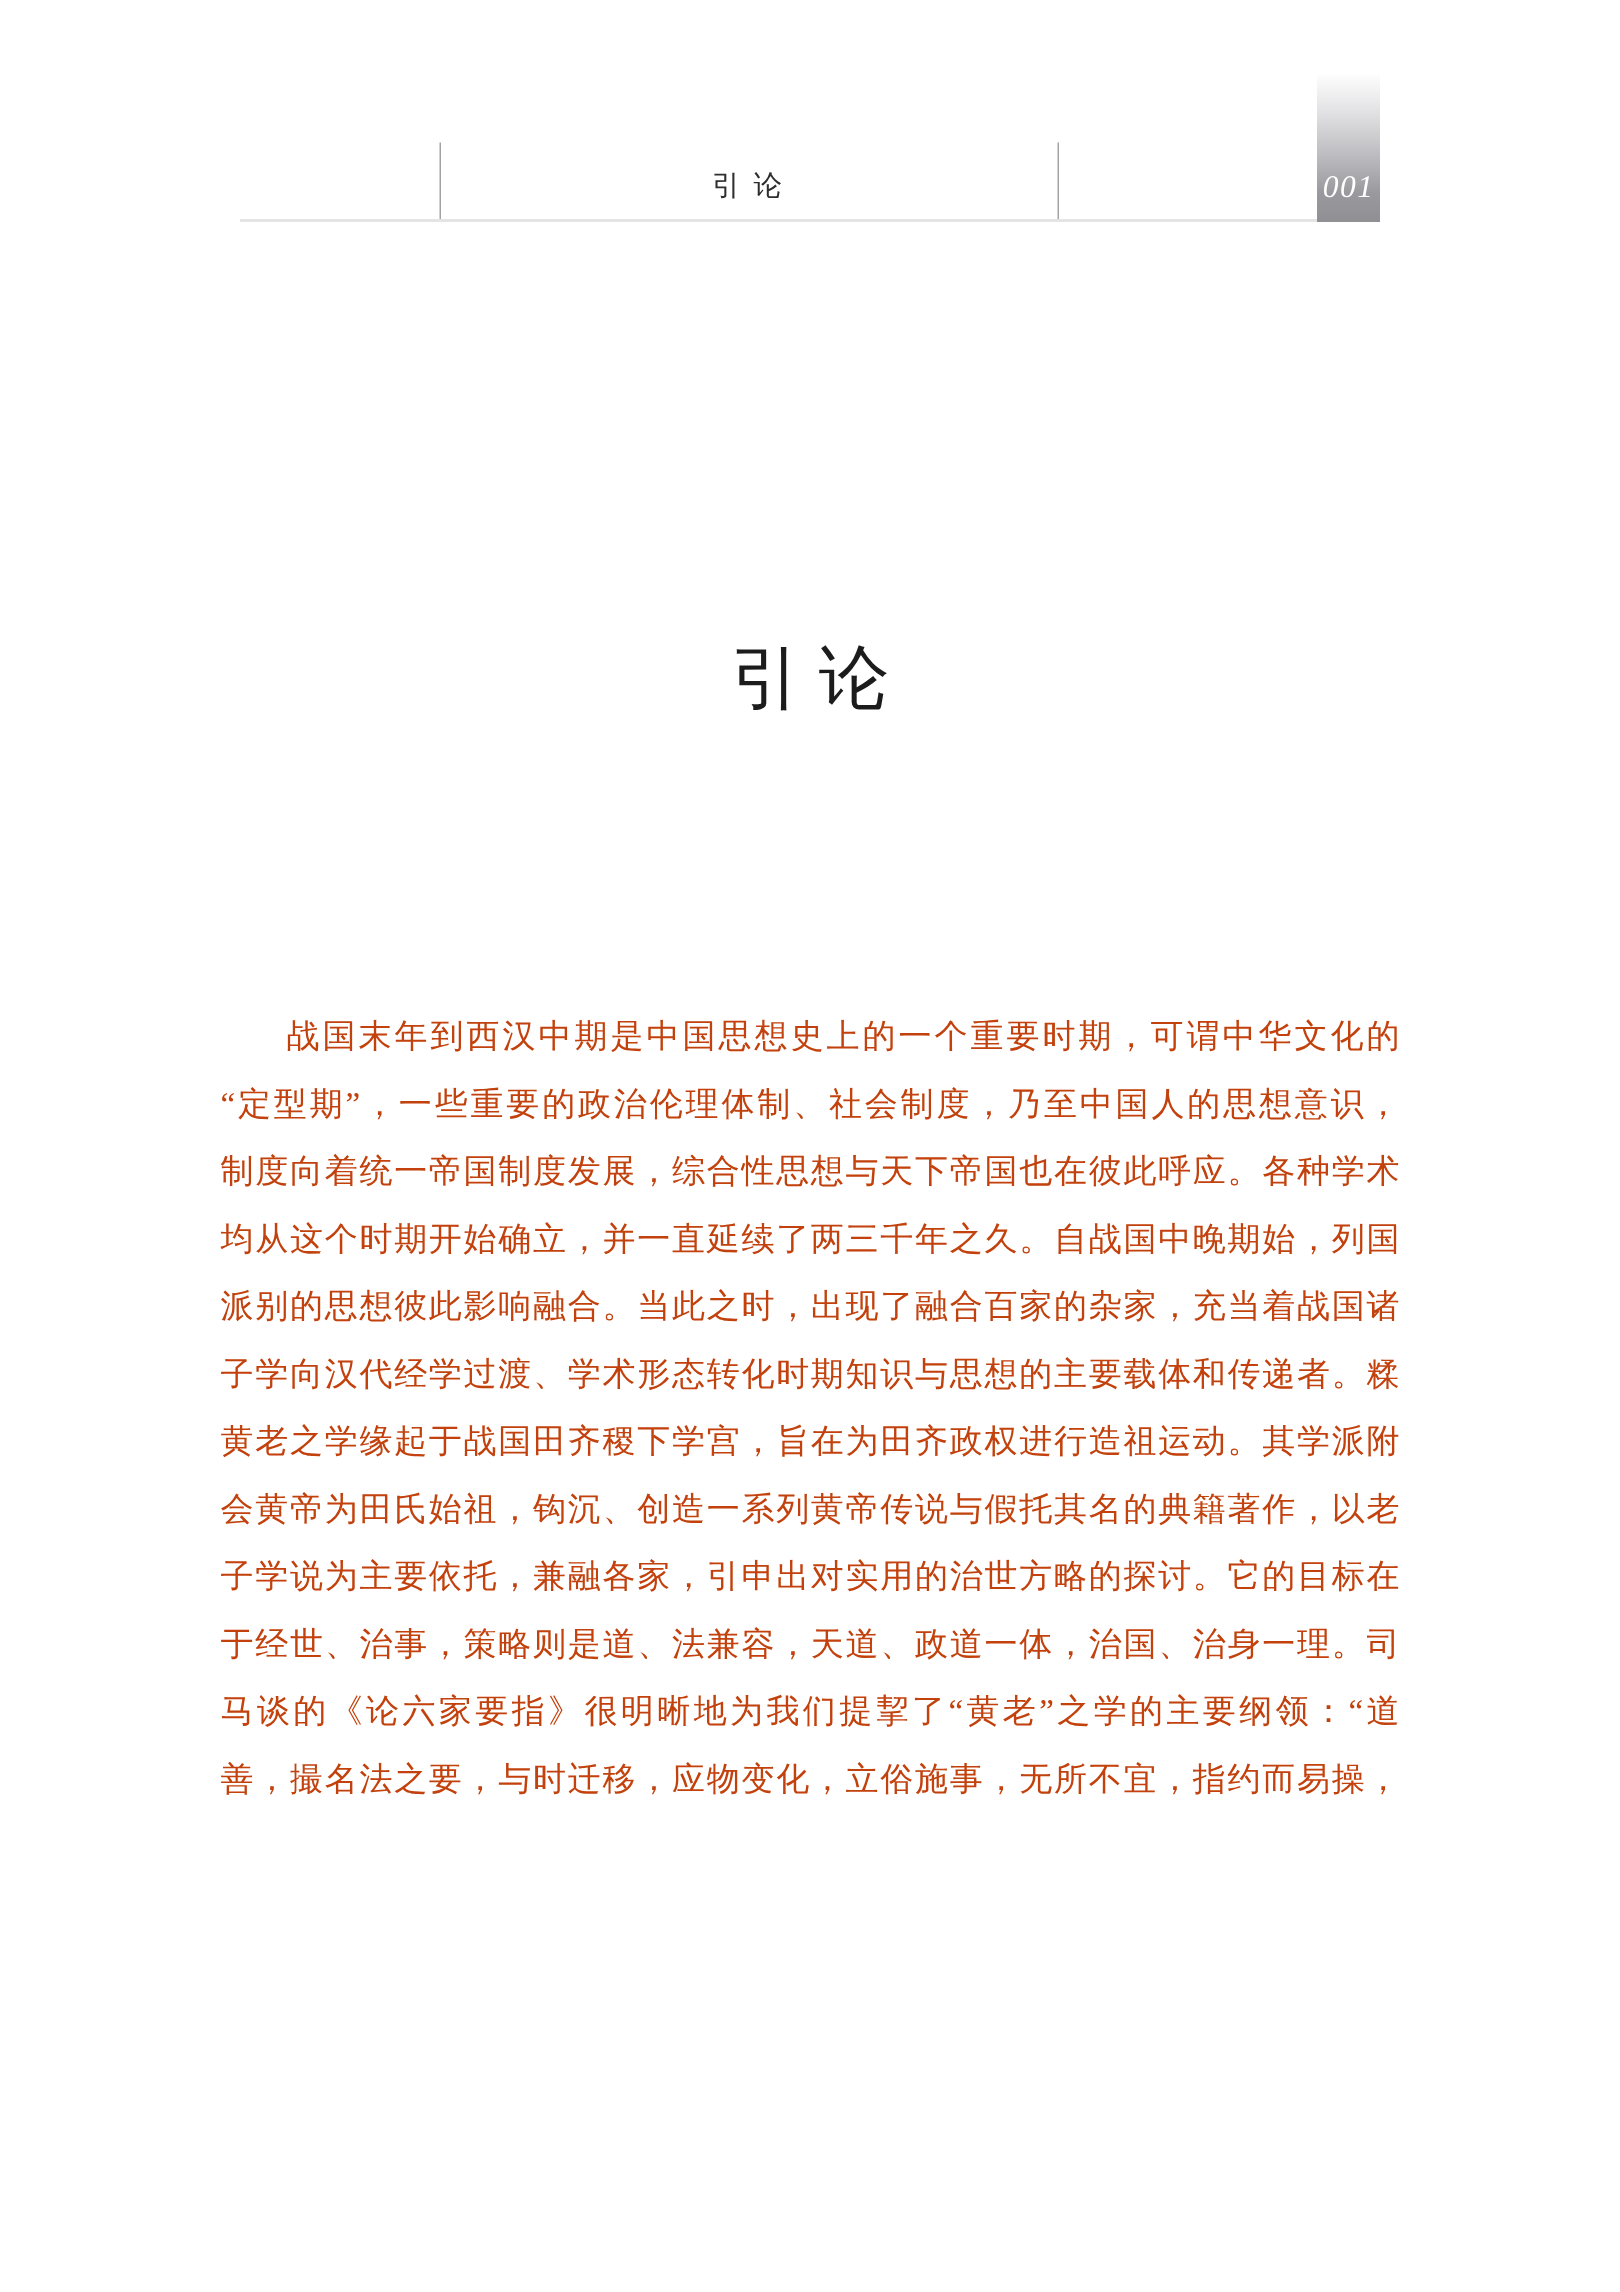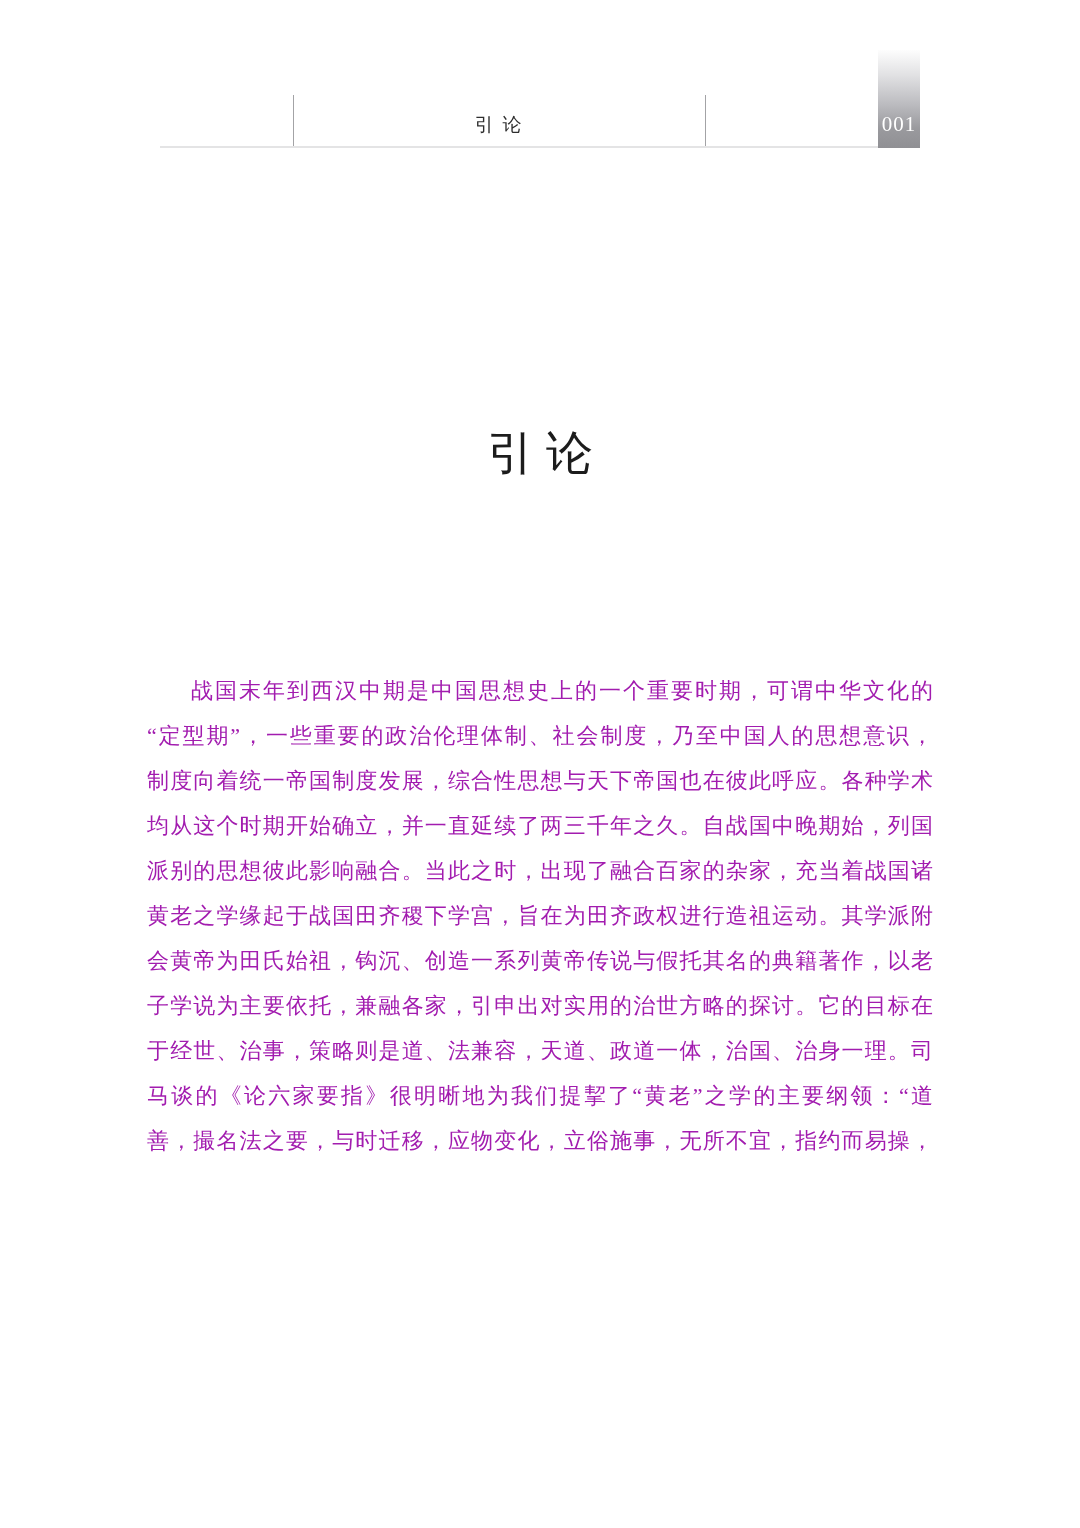--- a/index.html
+++ b/index.html
@@ -65,20 +65,21 @@
     display: flex;
     align-items: flex-end;
     justify-content: center;
   }
   .page-number {
     color: #ffffff;
     font-size: 21px;
     line-height: 1;
     padding-bottom: 13px;
     letter-spacing: 1px;
+    font-style: italic;
   }
 
   
   .chapter-title {
     position: absolute;
     top: 426px;
     left: 0;
     width: 1080px;
     margin: 0;
     text-align: center;
@@ -88,21 +89,21 @@
     color: #1c1c1c;
   }
 
   
   .body-text {
     position: absolute;
     left: 147px;
     top: 668px;
     width: 786px;
     font-size: 22px;
-    color: #a21caf;
+    color: #c2410c;
   }
   .body-line {
     height: 45px;
     line-height: 45px;
     text-align: justify;
     text-align-last: justify;
     white-space: nowrap;
   }
   .body-line:first-child {
     text-indent: 2em;
@@ -124,20 +125,21 @@
   </header>
 
   <h1 class="chapter-title">引 论</h1>
 
   <main class="body-text">
     <div class="body-line">战国末年到西汉中期是中国思想史上的一个重要时期，可谓中华文化的</div>
     <div class="body-line">“定型期”，一些重要的政治伦理体制、社会制度，乃至中国人的思想意识，</div>
     <div class="body-line">制度向着统一帝国制度发展，综合性思想与天下帝国也在彼此呼应。各种学术</div>
     <div class="body-line">均从这个时期开始确立，并一直延续了两三千年之久。自战国中晚期始，列国</div>
     <div class="body-line">派别的思想彼此影响融合。当此之时，出现了融合百家的杂家，充当着战国诸</div>
+    <div class="body-line">子学向汉代经学过渡、学术形态转化时期知识与思想的主要载体和传递者。糅</div>
     <div class="body-line">黄老之学缘起于战国田齐稷下学宫，旨在为田齐政权进行造祖运动。其学派附</div>
     <div class="body-line">会黄帝为田氏始祖，钩沉、创造一系列黄帝传说与假托其名的典籍著作，以老</div>
     <div class="body-line">子学说为主要依托，兼融各家，引申出对实用的治世方略的探讨。它的目标在</div>
     <div class="body-line">于经世、治事，策略则是道、法兼容，天道、政道一体，治国、治身一理。司</div>
     <div class="body-line">马谈的《论六家要指》很明晰地为我们提挈了“黄老”之学的主要纲领：“道</div>
     <div class="body-line">善，撮名法之要，与时迁移，应物变化，立俗施事，无所不宜，指约而易操，</div>
   </main>
 
 </div>
 

